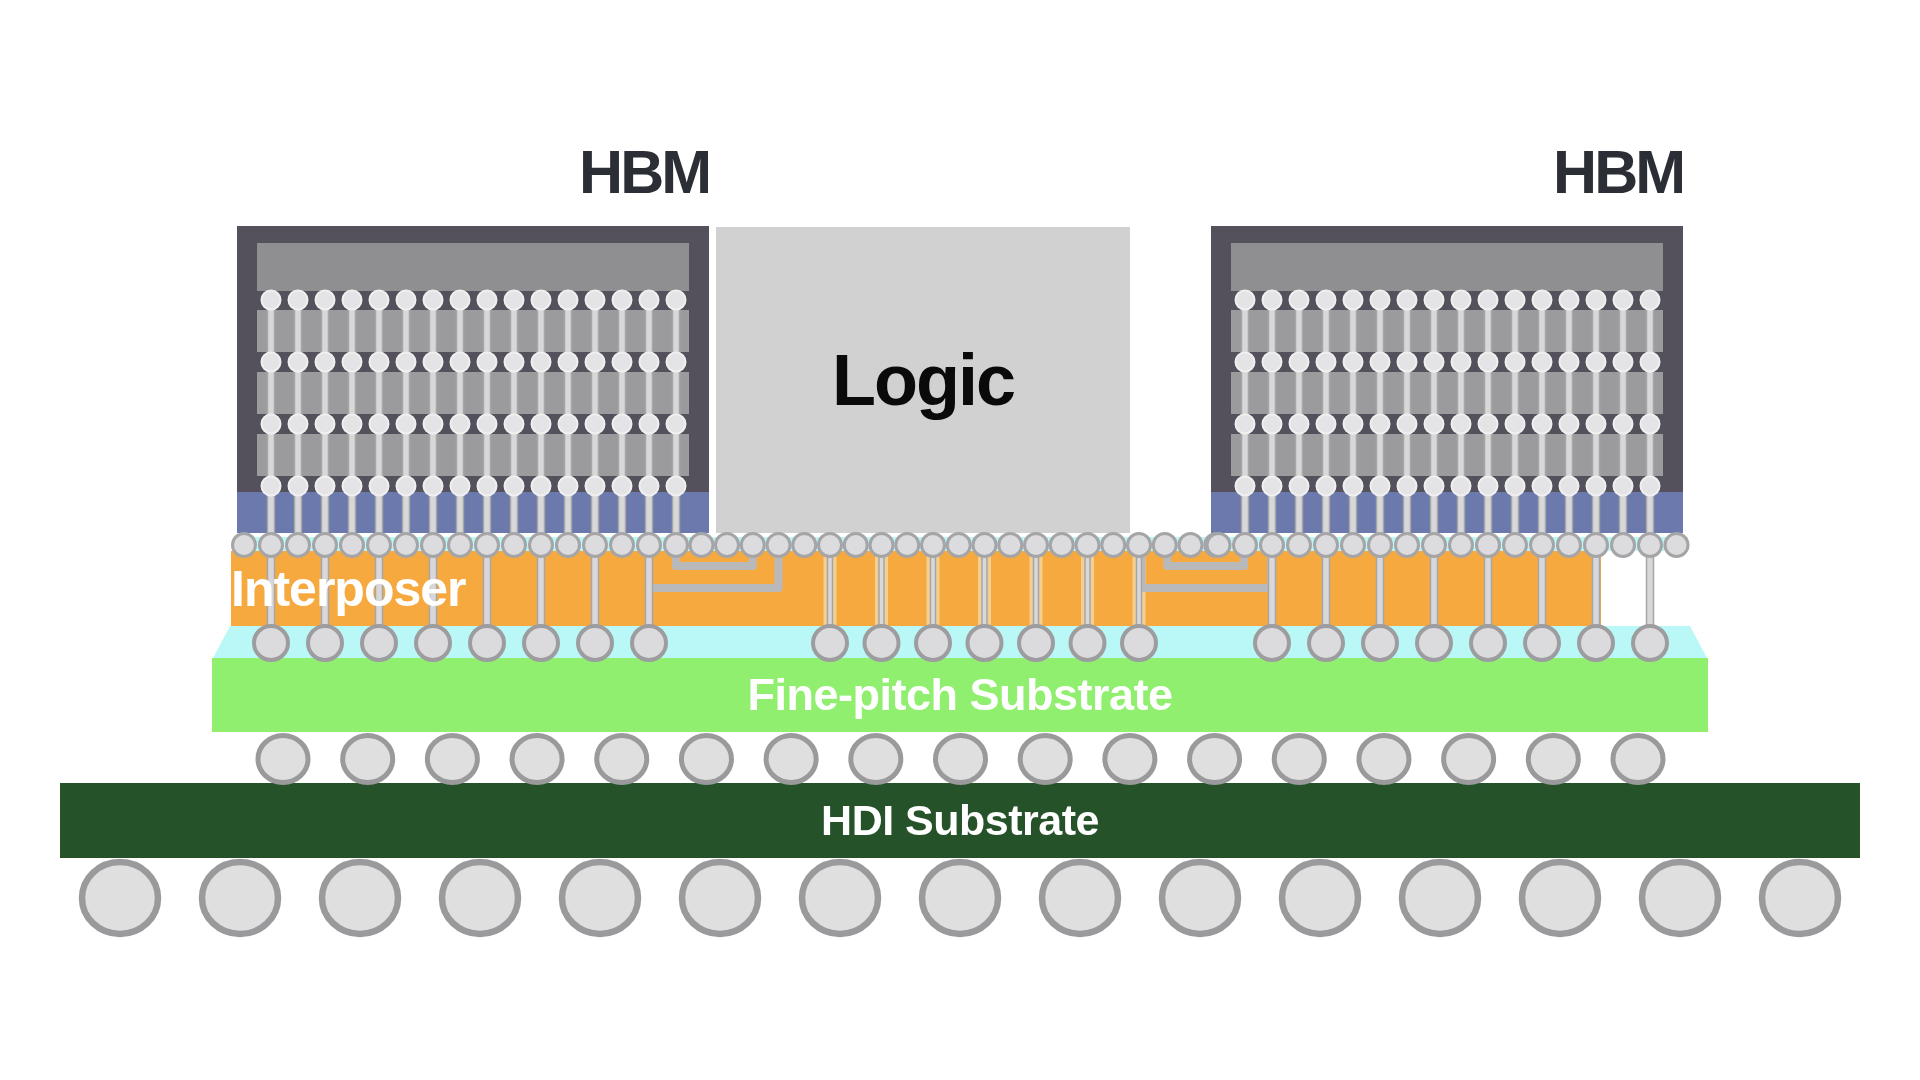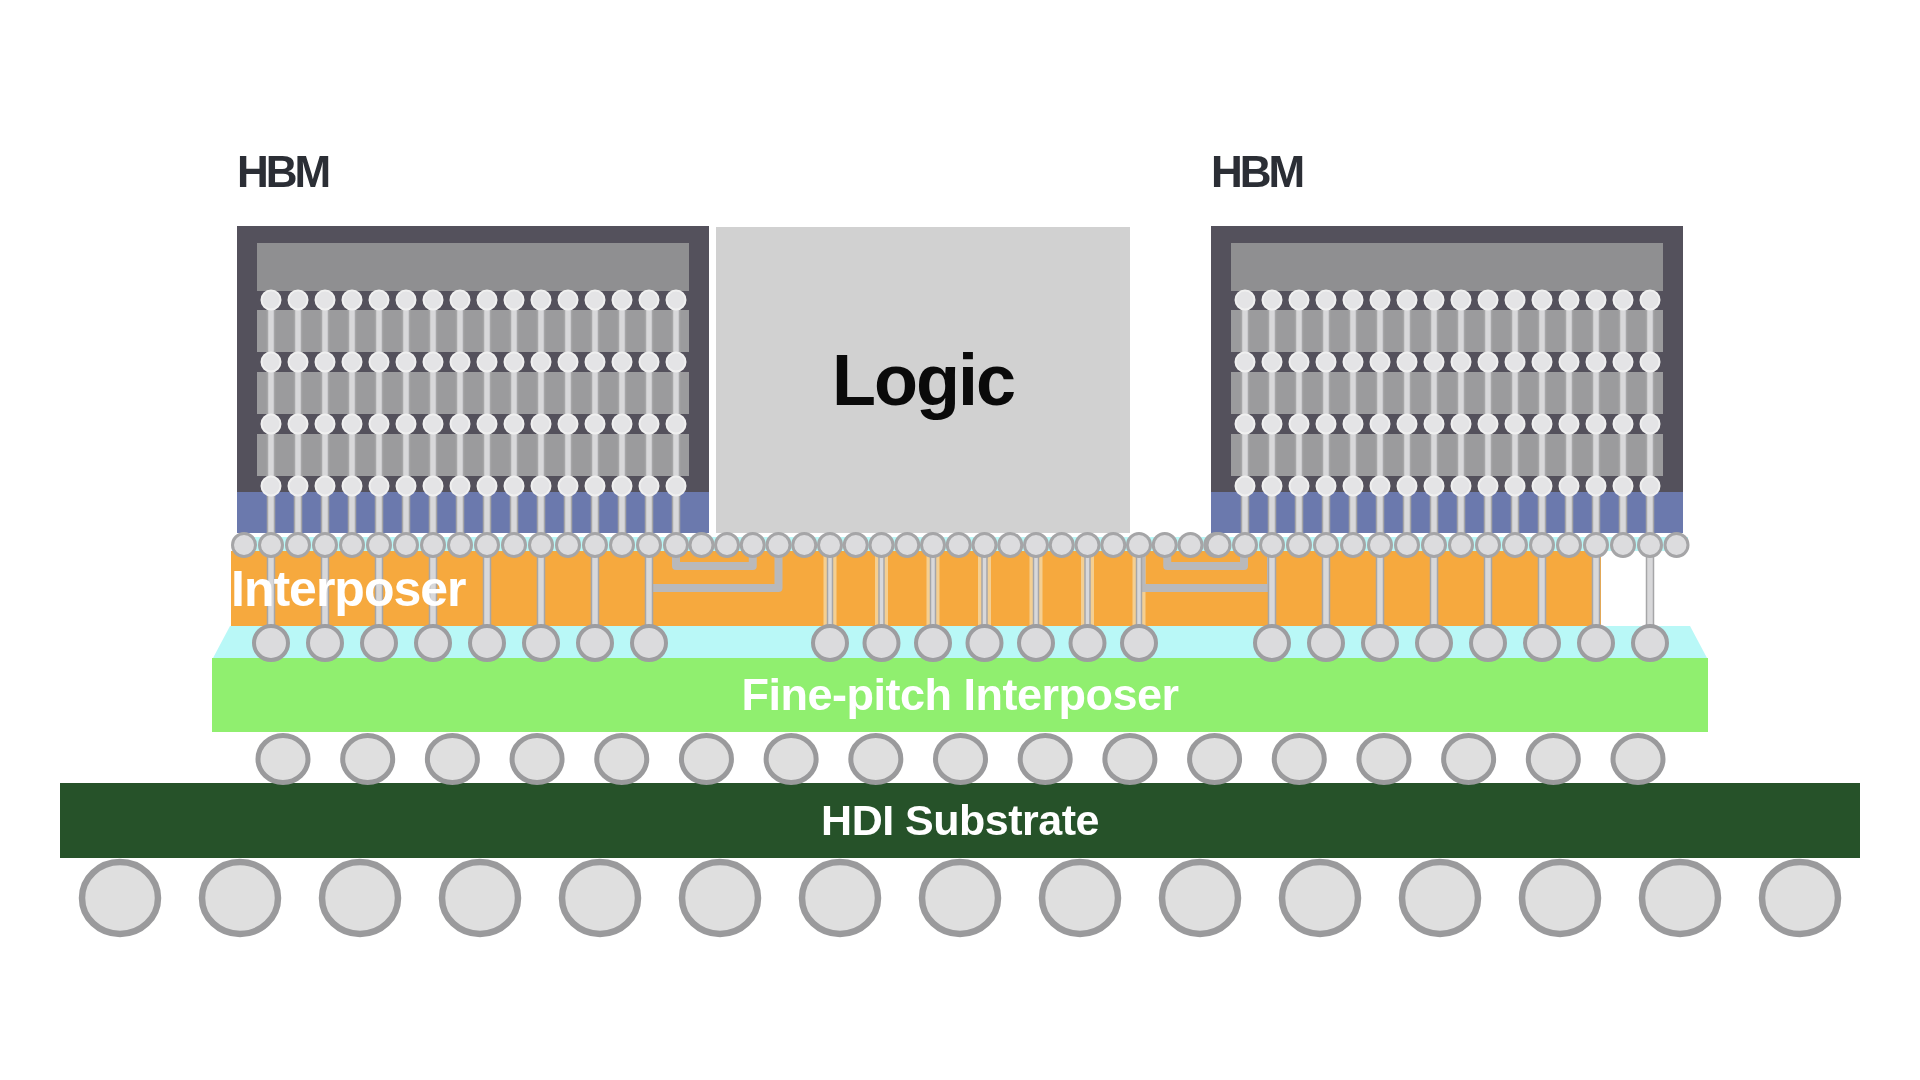--- a/index.html
+++ b/index.html
@@ -4,21 +4,21 @@
 <style>
   html,body{margin:0;padding:0;}
   body{
     width:1920px;height:1080px;overflow:hidden;position:relative;
     background:var(--background,#fff);
     font-family:"Liberation Sans",sans-serif;
   }
   
   .chip-label{
     position:absolute;top:138px;height:68px;line-height:68px;
-    font-size:44px;font-weight:700;letter-spacing:-3px;text-align:left;
+    font-size:61px;font-weight:700;letter-spacing:-3px;text-align:right;
     color:var(--chip-label-text,#2b2e35);
   }
   
   .hbm{
     position:absolute;top:226px;width:472px;height:307px;
     background:var(--hbm-frame,#54515c);
   }
   .hbm .cap{position:absolute;left:20px;top:17px;width:432px;height:48px;background:var(--hbm-top-cap,#8f8f91);}
   .hbm .die{position:absolute;left:20px;width:432px;height:42px;background:var(--hbm-die,#9b9b9d);}
   .hbm .base{position:absolute;left:0;top:266px;width:472px;height:41px;background:var(--hbm-base-die,#6b79ad);}
@@ -75,21 +75,21 @@
 <div class="logic">
   <span class="logic-text">Logic</span>
 </div>
 
 <div class="coat-top"></div>
 <div class="interposer">
   <span class="layer-label">Interposer</span>
 </div>
 <div class="coat-bottom"></div>
 <div class="fine-pitch">
-  <span class="layer-label">Fine-pitch Interposer</span>
+  <span class="layer-label">Fine-pitch Substrate</span>
 </div>
 <div class="hdi">
   <span class="layer-label">HDI Substrate</span>
 </div>
 
 <svg id="art" width="1920" height="1080">
     <rect x="823.5" y="551" width="13" height="75" fill="#F4CF92"></rect>
     <rect x="875" y="551" width="13" height="75" fill="#F4CF92"></rect>
     <rect x="926.5" y="551" width="13" height="75" fill="#F4CF92"></rect>
     <rect x="978" y="551" width="13" height="75" fill="#F4CF92"></rect>

